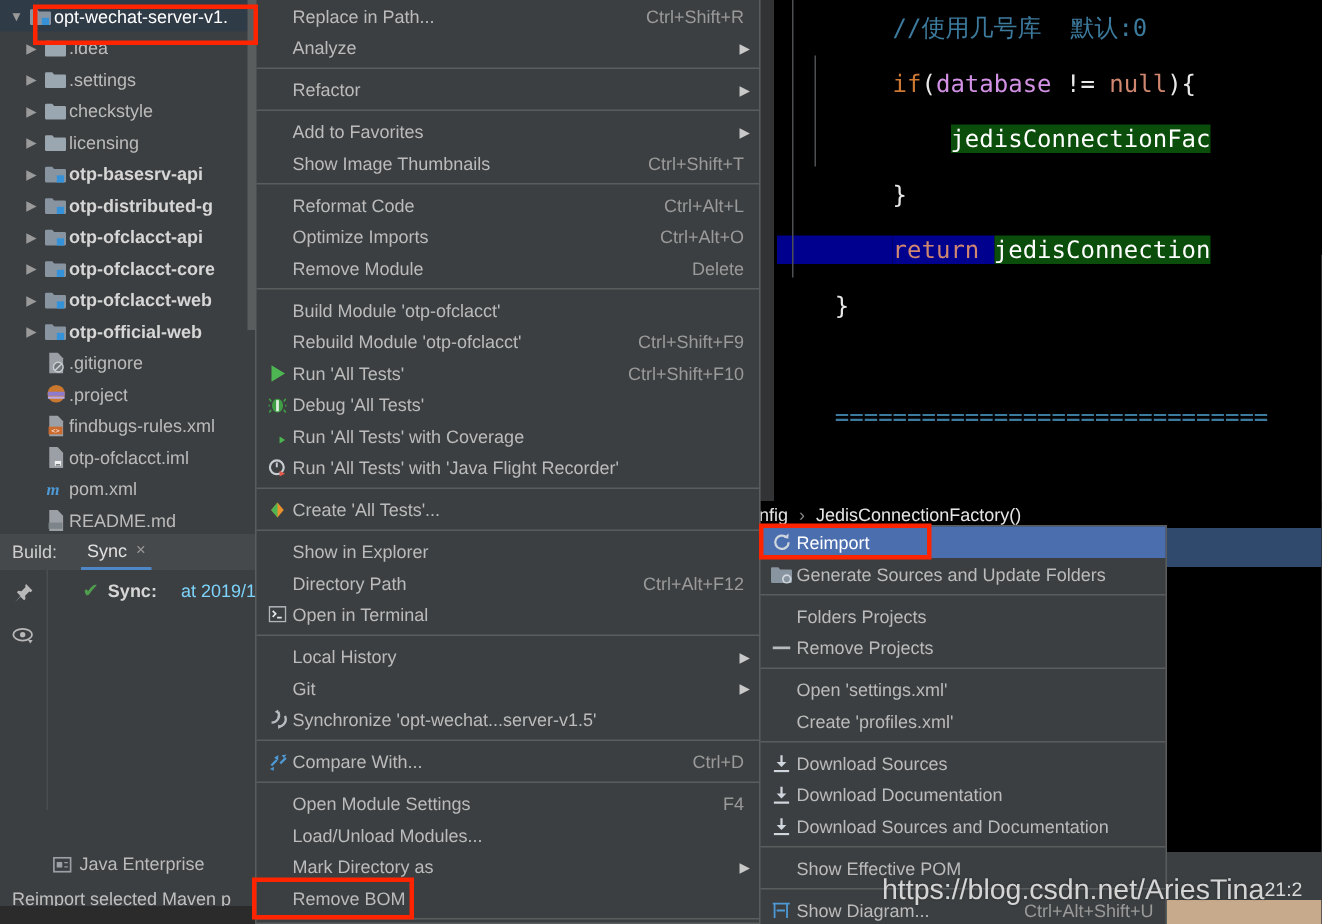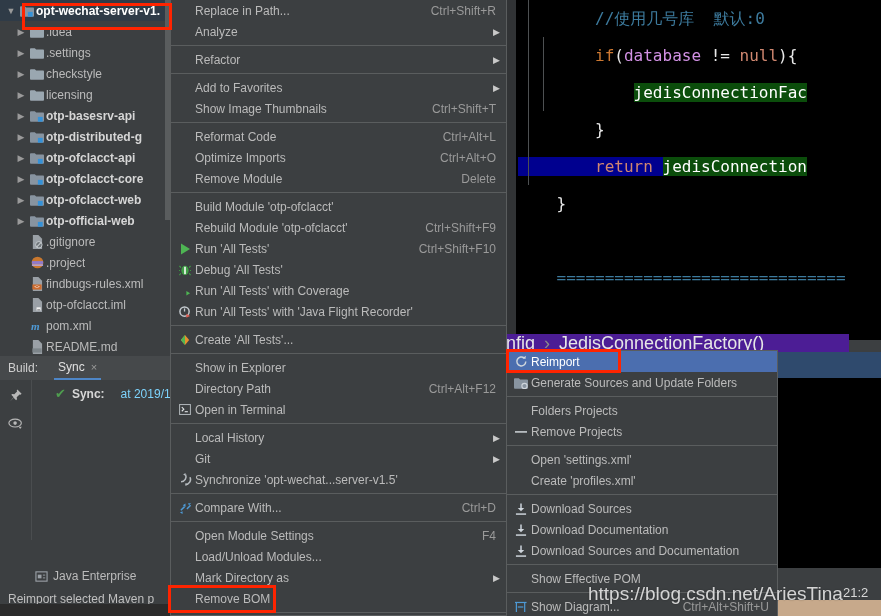--- a/index.html
+++ b/index.html
@@ -36,22 +36,22 @@
   .hl-blue { background: #00008f; }
   .indentguide {
     position:absolute; width:1px; background:#4d5052;
   }
   #editor-hscroll {
     position: absolute; left: 12px; top: 322px; width: 110px; height: 7px;
     background: #a6a6a6;
   }
   
   #breadcrumb {
-    position: absolute; left: 506px; top: 334px; width: 343px; height: 18px;
-    background: #4c1d95; color: #e6e6e6; font-size: 18px;
+    position: absolute; left: 506px; top: 334px; width: 375px; height: 18px;
+    background: #000000; color: #e6e6e6; font-size: 12px;
     line-height: 18px; white-space: nowrap; overflow: hidden;
     font-family: "Liberation Sans", sans-serif;
   }
   #breadcrumb .sep { color: #8a8a8a; padding: 0 4px; }
 
   
   #rb-dark {
     position: absolute; left: 506px; top: 352px; width: 375px; height: 216px;
     background: #000000;
   }
@@ -80,21 +80,21 @@
     color: #bbbbbb;
   }
   .tree-row.selected { background: #2f3b47; color: #ffffff; }
   .tree-row .arrow {
     width: 14px; text-align: center; color: #9a9a9a; font-size: 9px;
     flex: none;
   }
   .tree-row .ticon { width: 18px; flex: none; display:flex; align-items:center; justify-content:center;}
   .tree-row .tlabel { overflow: hidden; text-overflow: clip; }
   .tree-row.module .tlabel { font-weight: bold; color: #d6d6d6; }
-  .tree-row.selected .tlabel { font-weight: bold; color:#ffffff; }
+  .tree-row.selected .tlabel { font-weight: normal; color:#ffffff; }
   .indent1 { padding-left: 14px; }
 
   
   #tree-scrollbar {
     position:absolute; right:0; top:0; width:5px; height:220px; background:#5a5d5e;
   }
 
   
   .anno {
     position: absolute; border: 3px solid #ff2400; pointer-events: none; z-index: 60;

